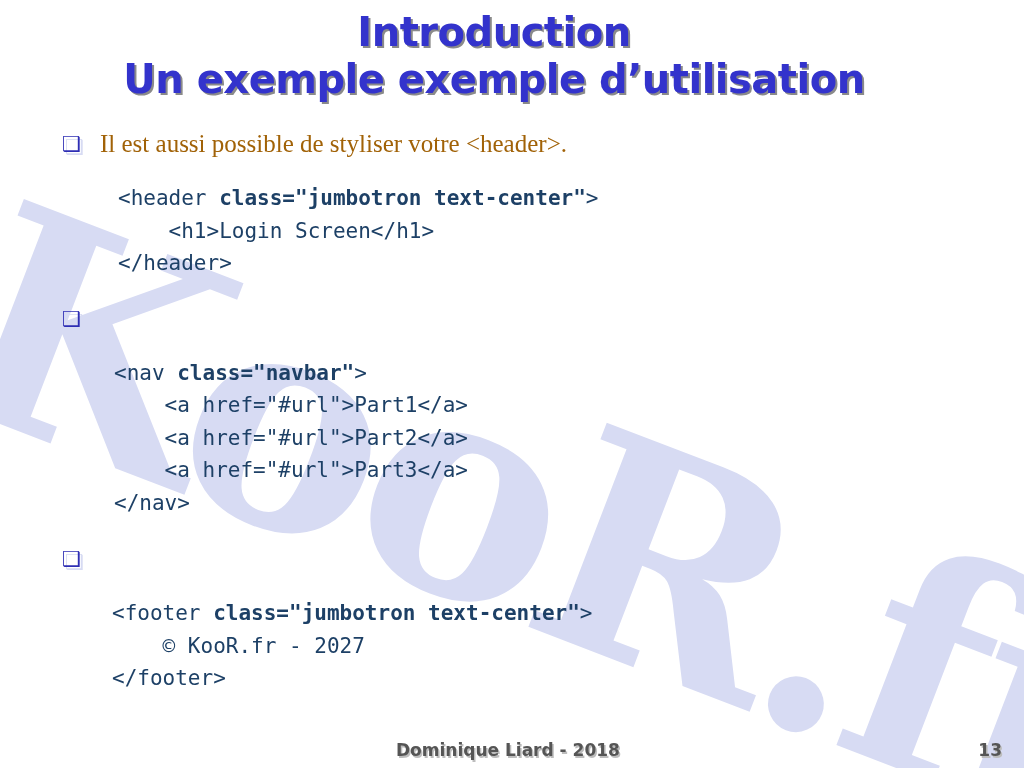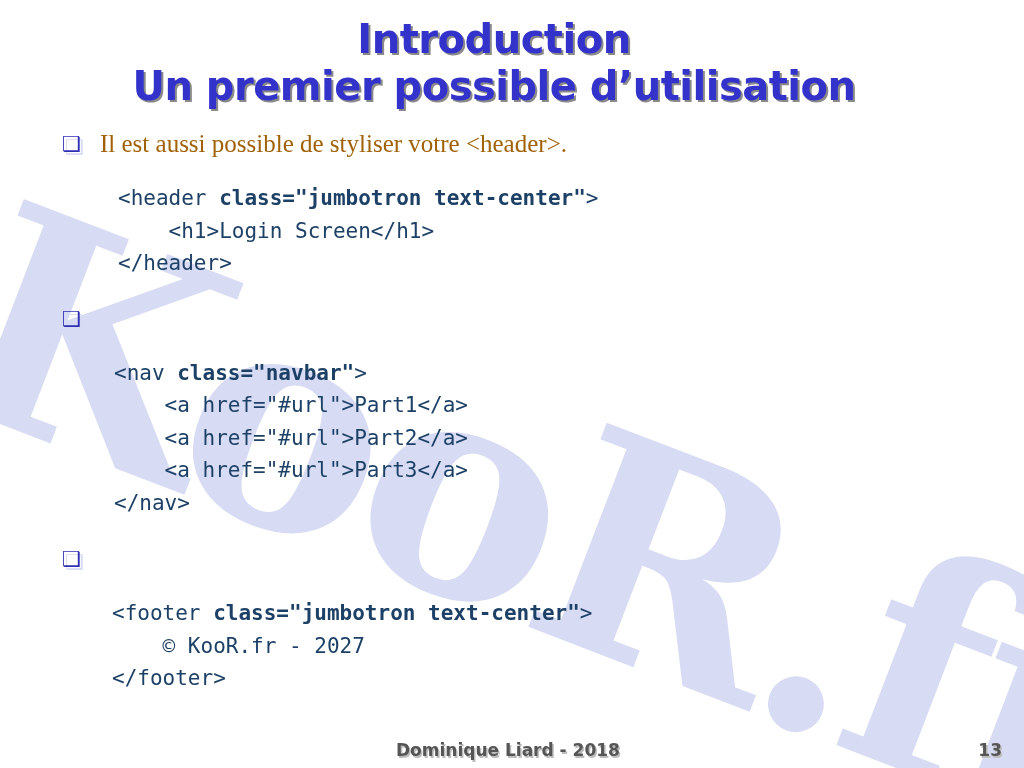--- a/index.html
+++ b/index.html
@@ -44,21 +44,21 @@
     color: #d7dbf3;
     white-space: nowrap;
     transform: rotate(21deg);
     transform-origin: 0 50%;
     margin-left: 10px;
   }
 
   
   #title {
     position: absolute;
-    top: 16px;
+    top: 9px;
     left: 0;
     width: 988px;
     text-align: center;
     z-index: 2;
   }
   #title .tline {
     display: block;
     font-family: "DejaVu Sans", sans-serif;
     font-weight: bold;
     font-size: 40px;
@@ -156,21 +156,21 @@
 <body>
 
 <div id="slide">
 
   <div id="watermark">
     <span class="wm-text">KooR.fr</span>
   </div>
 
   <div id="title">
     <span class="tline">Introduction</span>
-    <span class="tline">Un premier possible d’utilisation</span>
+    <span class="tline">Un exemple exemple d’utilisation</span>
   </div>
 
   <div id="content">
 
     <div class="block" id="blk1">
       <div class="bullet-row">
         <span class="bullet-mark">❑</span>
         <span class="bullet-text">Il est aussi possible de styliser votre &lt;header&gt;.</span>
       </div>
       <div class="code"><span>&lt;header </span><b>class="jumbotron text-center"</b><span>&gt;</span>

